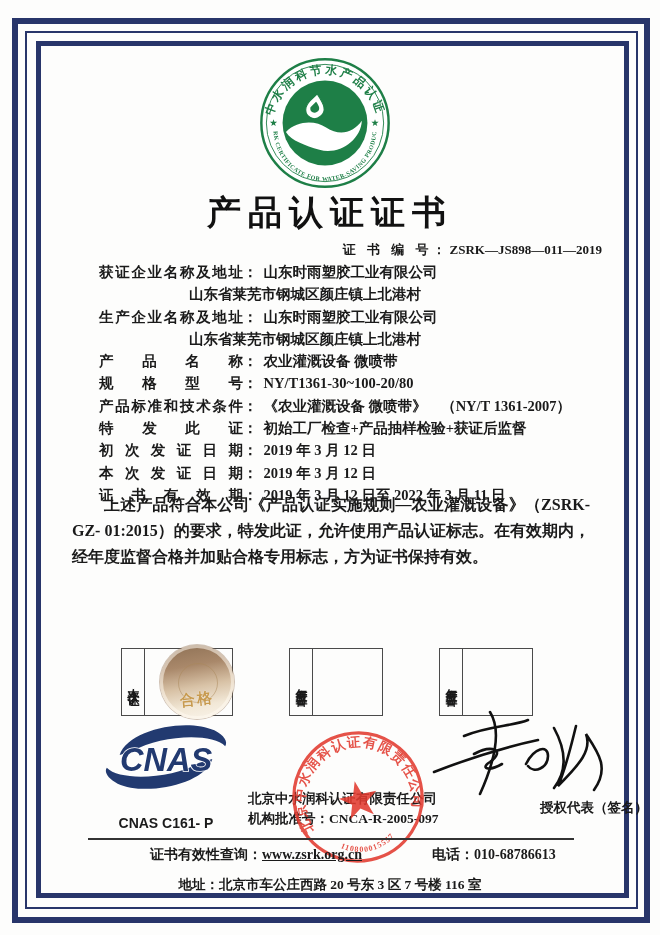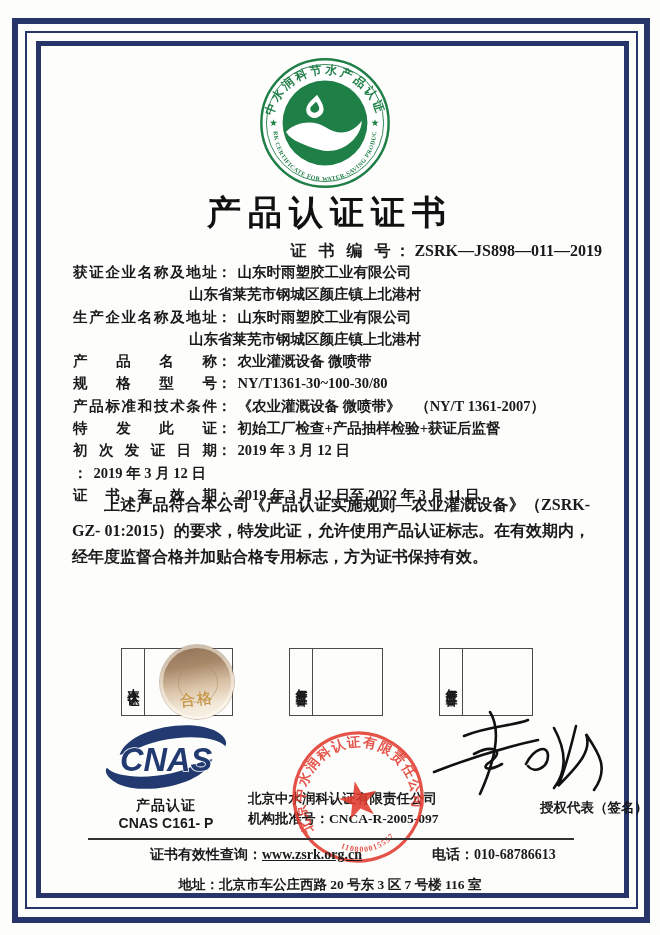--- a/index.html
+++ b/index.html
@@ -16,27 +16,27 @@
   .frame.inner{left:36px;top:41px;right:31px;bottom:37px;border:5px solid #28356a;}
 
   .logo{position:absolute;left:258px;top:56px;width:134px;height:134px;}
 
   .title{
     position:absolute;top:190px;left:0;right:0;text-align:center;
     font-size:34px;font-weight:900;letter-spacing:7px;color:#111;
     font-family:"Liberation Sans","DejaVu Sans",sans-serif;
   }
   .certno{
-    position:absolute;top:241px;right:58px;font-size:16px;font-weight:700;
+    position:absolute;top:241px;right:58px;font-size:13px;font-weight:700;
   }
   .certno .lab{letter-spacing:4px;}
 
   .fields{position:absolute;left:73px;top:261px;width:520px;font-size:14.5px;}
   .frow{display:flex;height:22.3px;line-height:22.3px;white-space:nowrap;}
-  .flabel{display:inline-block;width:144px;font-weight:700;text-align:justify;text-align-last:justify;}
+  .flabel{display:inline-block;width:144px;font-weight:700;text-align:justify;text-align-last:justify;margin-left:26px;}
   .fcolon{font-weight:700;margin-right:6px;}
   .fvalue{font-weight:600;}
   .fcont{margin-left:116px;font-weight:600;}
 
   .statement{
     position:absolute;left:72px;top:492px;width:518px;
     font-size:16px;line-height:26px;font-weight:600;text-align:justify;
     text-indent:2em;
   }
 
@@ -148,38 +148,39 @@
       <span class="fcont">山东省莱芜市钢城区颜庄镇上北港村</span>
     </div>
     <div class="frow">
       <span class="flabel">产品名称</span>
         <span class="fcolon">：</span>
         <span class="fvalue">农业灌溉设备 微喷带</span>
     </div>
     <div class="frow">
       <span class="flabel">规格型号</span>
         <span class="fcolon">：</span>
-        <span class="fvalue">NY/T1361-30~100-30/80</span>
+        <span class="fvalue">NY/T1361-30~100-20/80</span>
     </div>
     <div class="frow">
       <span class="flabel">产品标准和技术条件</span>
         <span class="fcolon">：</span>
         <span class="fvalue">《农业灌溉设备 微喷带》　（NY/T 1361-2007）</span>
     </div>
     <div class="frow">
       <span class="flabel">特发此证</span>
         <span class="fcolon">：</span>
         <span class="fvalue">初始工厂检查+产品抽样检验+获证后监督</span>
     </div>
     <div class="frow">
       <span class="flabel">初次发证日期</span>
         <span class="fcolon">：</span>
         <span class="fvalue">2019 年 3 月 12 日</span>
     </div>
     <div class="frow">
+      <span class="flabel">本次发证日期</span>
         <span class="fcolon">：</span>
         <span class="fvalue">2019 年 3 月 12 日</span>
     </div>
     <div class="frow">
       <span class="flabel">证书有效期</span>
         <span class="fcolon">：</span>
         <span class="fvalue">2019 年 3 月 12 日至 2022 年 3 月 11 日</span>
     </div>
   </div>
 
@@ -200,21 +201,20 @@
   <div class="stampbox box3">
     <div class="vlabel">年度监督</div>
     <div class="area"></div>
   </div>
 
   <svg class="cnas" viewBox="0 0 150 80">
     <path d="M 28,38 C 36,12 96,0 124,13 C 134,18 138,25 135,29 C 122,15 68,18 42,34 Z" fill="#223a70"></path>
     <path d="M 122,42 C 114,68 54,80 26,67 C 16,62 12,55 15,51 C 28,65 82,62 108,46 Z" fill="#223a70"></path>
     <text x="75" y="54" text-anchor="middle" font-size="33" font-style="italic" font-weight="bold" fill="#223a70" stroke="#ffffff" stroke-width="1.6" paint-order="stroke" font-family="Liberation Sans, DejaVu Sans, sans-serif">CNAS</text>
   </svg>
-  <div class="cnas-l1">产品认证</div>
   <div class="cnas-l2">CNAS C161- P</div>
 
   <div class="issuer">
     <div>北京中水润科认证有限责任公司</div>
     <div>机构批准号：CNCA-R-2005-097</div>
   </div>
 
   <svg class="redseal" viewBox="0 0 140 140">
     <defs>
       <path id="sealArc" d="M 20,94 A 54,54 0 1 1 120,94" fill="none"></path>

